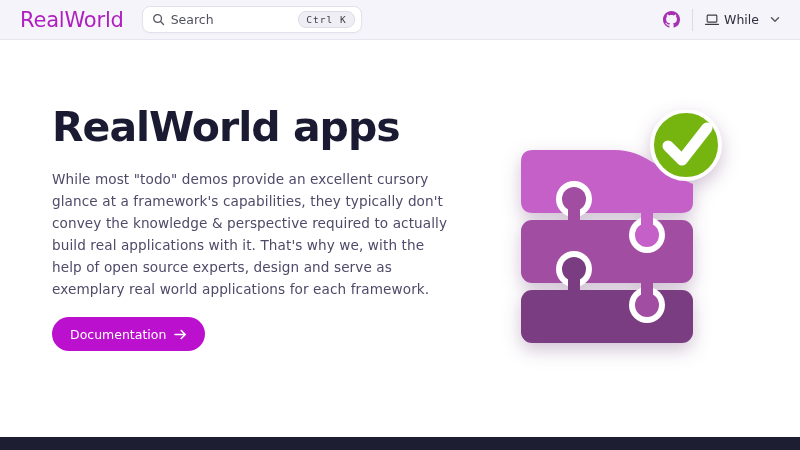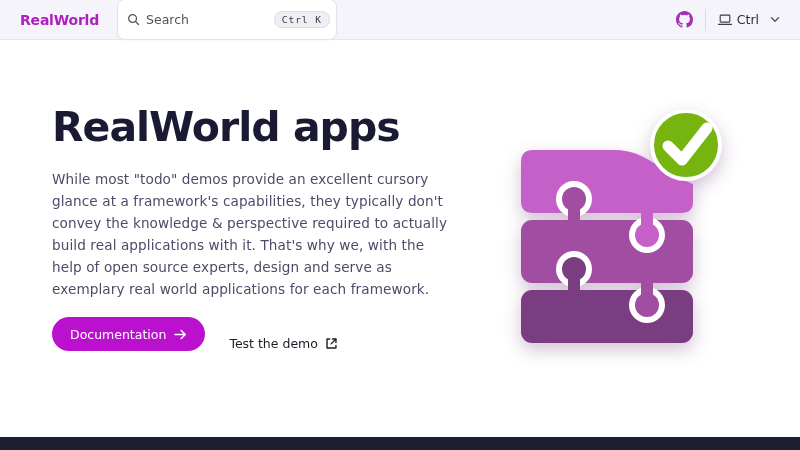--- a/index.html
+++ b/index.html
@@ -9,25 +9,25 @@
     background:#ffffff; position:relative; overflow:hidden;
     width:800px; height:450px;
   }
   
   .header {
     position:absolute; top:0; left:0; width:800px; height:40px;
     background:#f6f4fb; border-bottom:1px solid #e7e5f0;
     display:flex; align-items:center; padding:0 20px; z-index:5;
   }
   .logo {
-    font-size:14px; font-weight:bold; color:#af1fbf; letter-spacing:-0.2px;
+    font-size:21px; font-weight:normal; color:#af1fbf; letter-spacing:-0.2px;
     cursor:pointer; white-space:nowrap;
   }
   .searchbox {
-    margin-left:18px; width:220px; height:41px; background:#ffffff;
+    margin-left:18px; width:220px; height:27px; background:#ffffff;
     border:1px solid #e3e1ec; border-radius:8px; display:flex; align-items:center;
     padding:0 6px 0 9px; cursor:pointer; box-shadow:0 1px 2px rgba(40,30,80,0.03);
   }
   .searchbox .mag { display:flex; align-items:center; margin-right:6px; }
   .searchbox .ph { font-size:12.5px; color:#52525f; flex:1; }
   .kbd {
     font-family:"DejaVu Sans Mono","Liberation Mono",monospace;
     font-size:9.5px; color:#3c3c48; background:#efeef4;
     border:1px solid #dedce8; border-radius:8px; padding:2px 7px; letter-spacing:1px;
   }
@@ -89,48 +89,40 @@
       <svg width="17" height="17" viewBox="0 0 16 16">
         <path fill="#a62fb3" d="M8 0C3.58 0 0 3.58 0 8c0 3.54 2.29 6.53 5.47 7.59.4.07.55-.17.55-.38 0-.19-.01-.82-.01-1.49-2.01.37-2.53-.49-2.69-.94-.09-.23-.48-.94-.82-1.13-.28-.15-.68-.52-.01-.53.63-.01 1.08.58 1.23.82.72 1.21 1.87.87 2.33.66.07-.52.28-.87.51-1.07-1.78-.2-3.64-.89-3.64-3.95 0-.87.31-1.59.82-2.15-.08-.2-.36-1.02.08-2.12 0 0 .67-.21 2.2.82.64-.18 1.32-.27 2-.27s1.36.09 2 .27c1.53-1.04 2.2-.82 2.2-.82.44 1.1.16 1.92.08 2.12.51.56.82 1.27.82 2.15 0 3.07-1.87 3.75-3.65 3.95.29.25.54.73.54 1.48 0 1.07-.01 1.93-.01 2.2 0 .21.15.46.55.38A8.01 8.01 0 0 0 16 8c0-4.42-3.58-8-8-8z"></path>
       </svg>
     </span>
     <span class="vdiv"></span>
     <span class="theme">
       <svg width="14" height="12" viewBox="0 0 16 13">
         <rect x="2.5" y="1" width="11" height="8" rx="1" fill="none" stroke="#3c3c46" stroke-width="1.3"></rect>
         <line x1="0.5" y1="11.5" x2="15.5" y2="11.5" stroke="#3c3c46" stroke-width="1.3" stroke-linecap="round"></line>
       </svg>
-      <span class="theme-label">Ctrl</span>
+      <span class="theme-label">While</span>
       <span class="chev">
         <svg width="10" height="7" viewBox="0 0 10 7" fill="none">
           <path d="M1.5 1.8 L5 5.2 L8.5 1.8" stroke="#5a5a64" stroke-width="1.5" stroke-linecap="round" stroke-linejoin="round"></path>
         </svg>
       </span>
     </span>
   </div>
 </div>
 
 <div class="hero">
   <h1>RealWorld apps</h1>
   <p>While most "todo" demos provide an excellent cursory glance at a framework's capabilities, they typically don't convey the knowledge &amp; perspective required to actually build real applications with it. That's why we, with the help of open source experts, design and serve as exemplary real world applications for each framework.</p>
   <div class="cta-row">
     <button class="btn-primary">
       <span>Documentation</span>
       <svg width="13" height="11" viewBox="0 0 13 11" fill="none">
         <path d="M1 5.5 H11 M7.2 1.5 L11.2 5.5 L7.2 9.5" stroke="#ffffff" stroke-width="1.6" stroke-linecap="round" stroke-linejoin="round"></path>
       </svg>
     </button>
-    <span class="link-secondary">
-      <span>Test the demo</span>
-      <svg width="13" height="13" viewBox="0 0 14 14" fill="none">
-        <path d="M5 2.2 H2.2 V11.8 H11.8 V9" stroke="#1d1d28" stroke-width="1.5" stroke-linecap="round" stroke-linejoin="round"></path>
-        <path d="M8 2.2 H11.8 V6" stroke="#1d1d28" stroke-width="1.5" stroke-linecap="round" stroke-linejoin="round"></path>
-        <path d="M11.6 2.4 L6.6 7.4" stroke="#1d1d28" stroke-width="1.5" stroke-linecap="round"></path>
-      </svg>
-    </span>
   </div>
 </div>
 
 <div class="illus">
   <svg width="206" height="238" viewBox="0 0 206 238">
 
     <path d="M14 40 H96 C126 40 138 60 174 74 V92 Q174 103 162 103 H14 Q2 103 2 91 V52 Q2 40 14 40 Z" fill="#c460c8"></path>
 
     <rect x="2" y="110" width="172" height="63" rx="11" fill="#a04da2"></rect>
 

